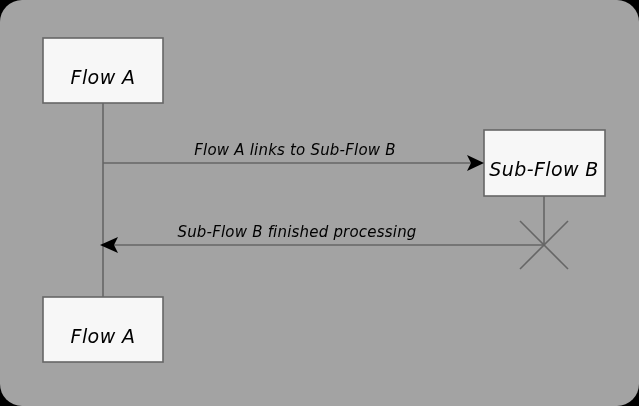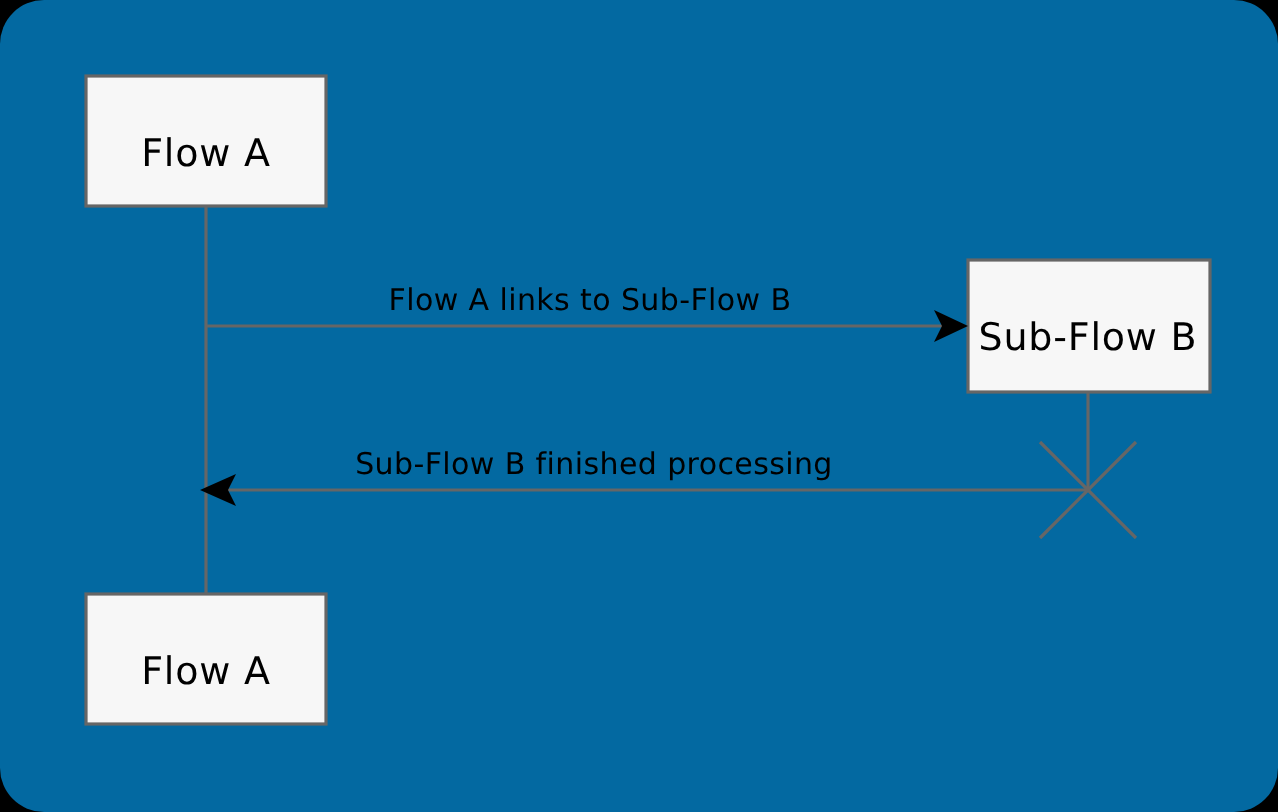--- a/index.html
+++ b/index.html
@@ -10,23 +10,24 @@
   body {
     width: 639px;
     height: 406px;
     overflow: hidden;
     font-family: "DejaVu Sans", sans-serif;
   }
   #canvas {
     position: relative;
     width: 639px;
     height: 406px;
-    background: #0369a1;
+    background: #a3a3a3;
     border-radius: 22px;
     overflow: hidden;
+    font-style: italic;
   }
   #diagram-svg {
     position: absolute;
     left: 0;
     top: 0;
     width: 639px;
     height: 406px;
     display: block;
   }
   .box-rect {

